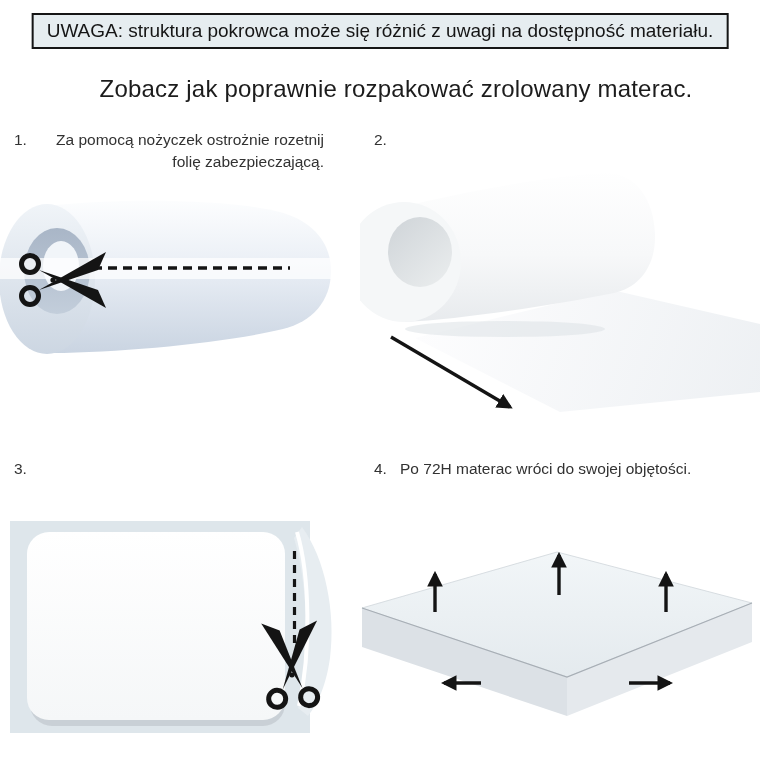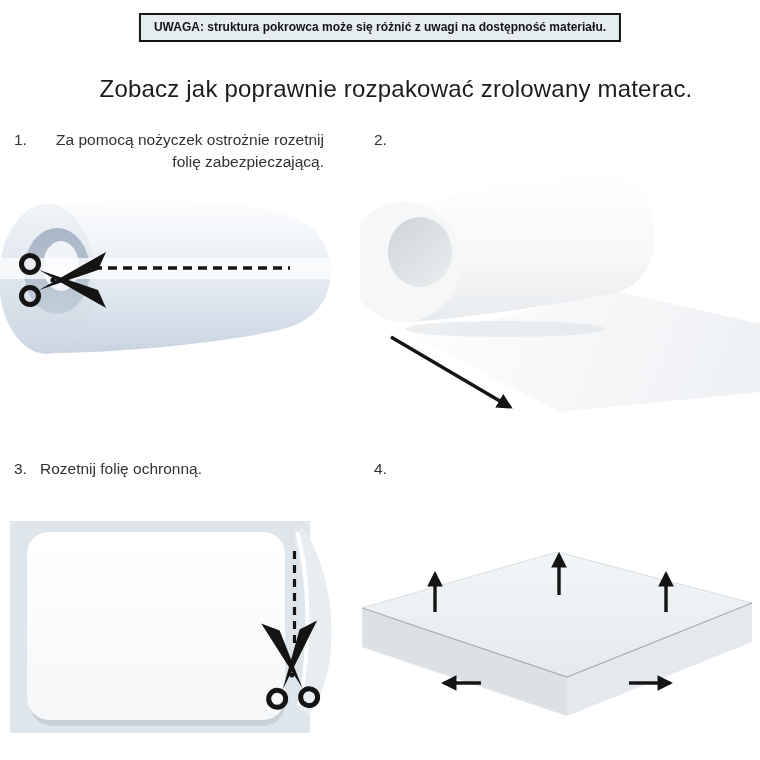--- a/index.html
+++ b/index.html
@@ -6,21 +6,21 @@
   body {
     width:760px; height:760px; position:relative; overflow:hidden;
     background:var(--page-bg,#fff);
     font-family:"Liberation Sans","DejaVu Sans",sans-serif;
   }
   .banner {
     position:absolute; top:13px; left:50%; transform:translateX(-50%);
     background:var(--banner-bg,#e6edf0);
     border:2px solid var(--banner-border,#151515);
     color:var(--banner-text,#151515);
-    font-weight:bold; font-size:12px; line-height:1;
+    font-weight:normal; font-size:19px; line-height:1;
     padding:6px 13px 7px; white-space:nowrap; box-sizing:border-box;
   }
   .title {
     position:absolute; top:59px; left:0; width:760px; margin:16px;
     text-align:center; font-size:24px; font-weight:normal;
     color:var(--title-text,#1c1c1c); letter-spacing:.2px;
   }
   .step-label {
     position:absolute; display:flex; align-items:flex-start;
     font-size:15.5px; line-height:1.42; color:var(--step-text,#323232);
@@ -48,24 +48,24 @@
 
 <div class="step-label" id="label1">
   <span class="step-num">1.</span>
   <span class="step-text">Za pomocą nożyczek ostrożnie rozetnij folię zabezpieczającą.</span>
 </div>
 <div class="step-label" id="label2">
   <span class="step-num">2.</span>
 </div>
 <div class="step-label" id="label3">
   <span class="step-num">3.</span>
-  <span class="step-text">Rozetnij folię ochronną.</span>
 </div>
 <div class="step-label" id="label4">
   <span class="step-num">4.</span>
+  <span class="step-text">Po 72H materac wróci do swojej objętości.</span>
 </div>
 
 <svg id="illus1" class="illus" width="340" height="245" viewBox="0 185 340 245">
   <defs>
     <linearGradient id="g1body" x1="0" y1="195" x2="0" y2="360" gradientUnits="userSpaceOnUse">
       <stop offset="0.04" stop-color="#fcfdfe"></stop>
       <stop offset="0.45" stop-color="#e9eef5"></stop>
       <stop offset="1" stop-color="#c7d2e0"></stop>
     </linearGradient>
     <linearGradient id="g1cap" x1="0" y1="205" x2="0" y2="355" gradientUnits="userSpaceOnUse">

